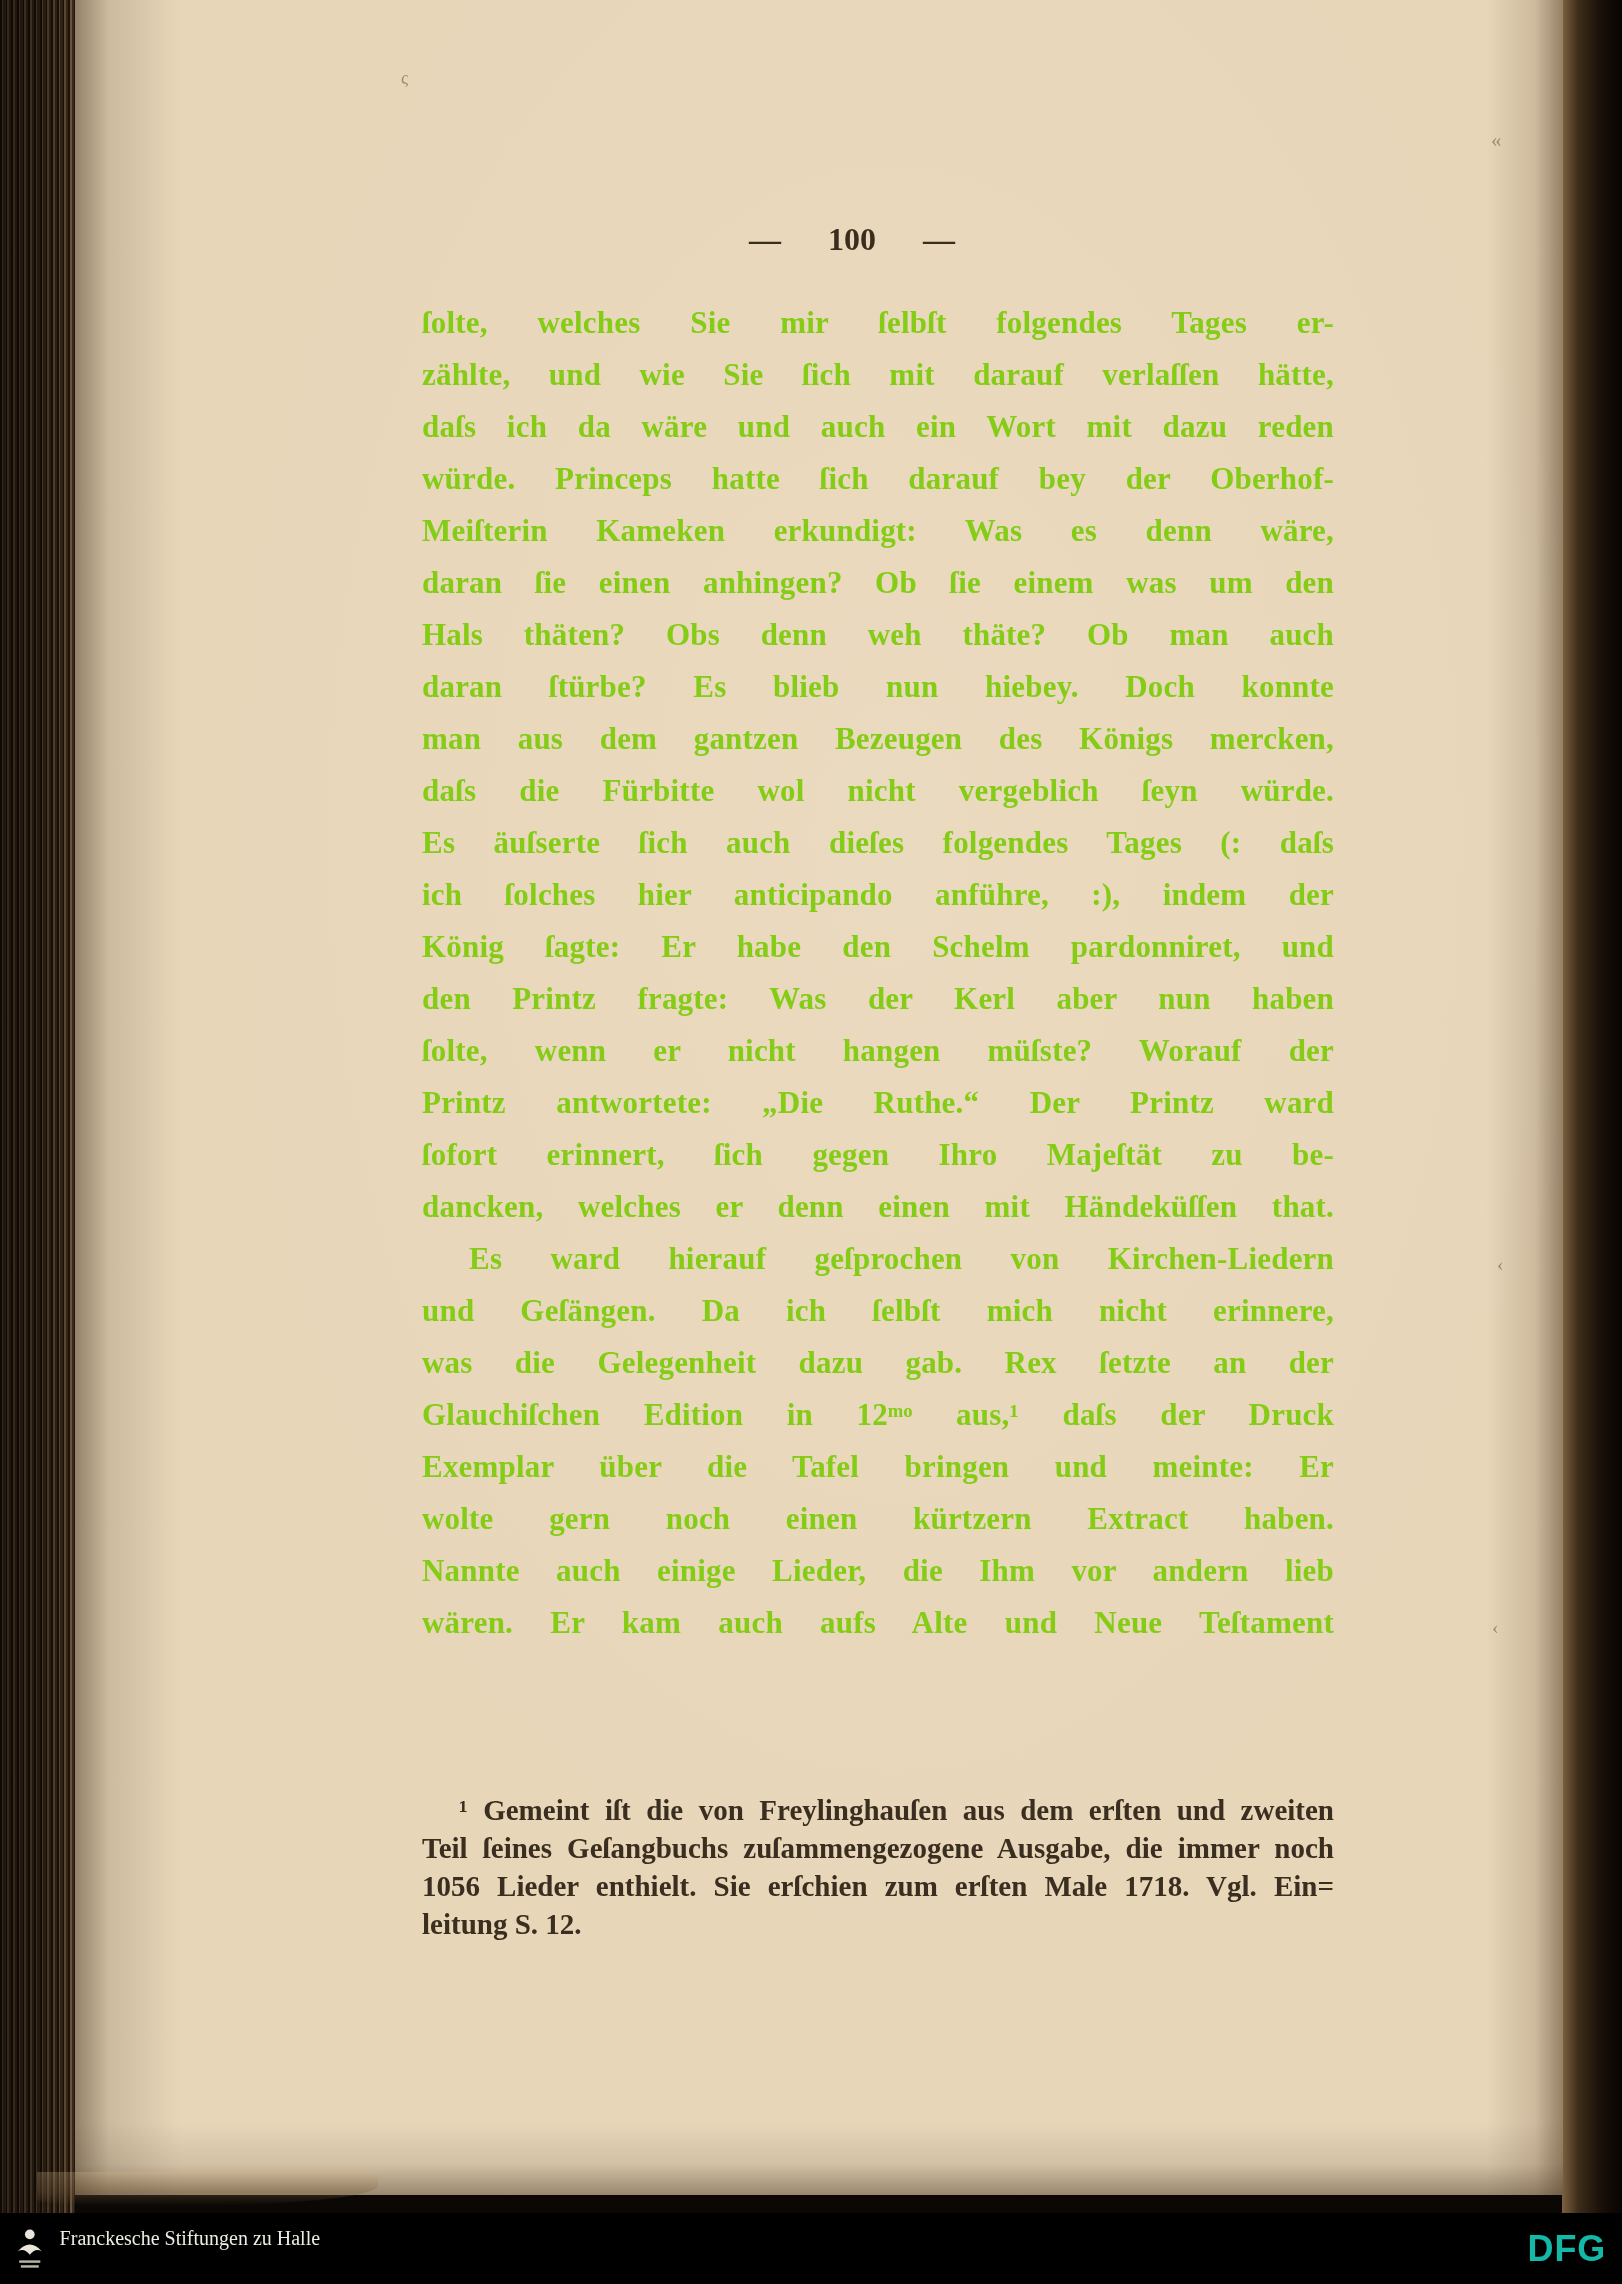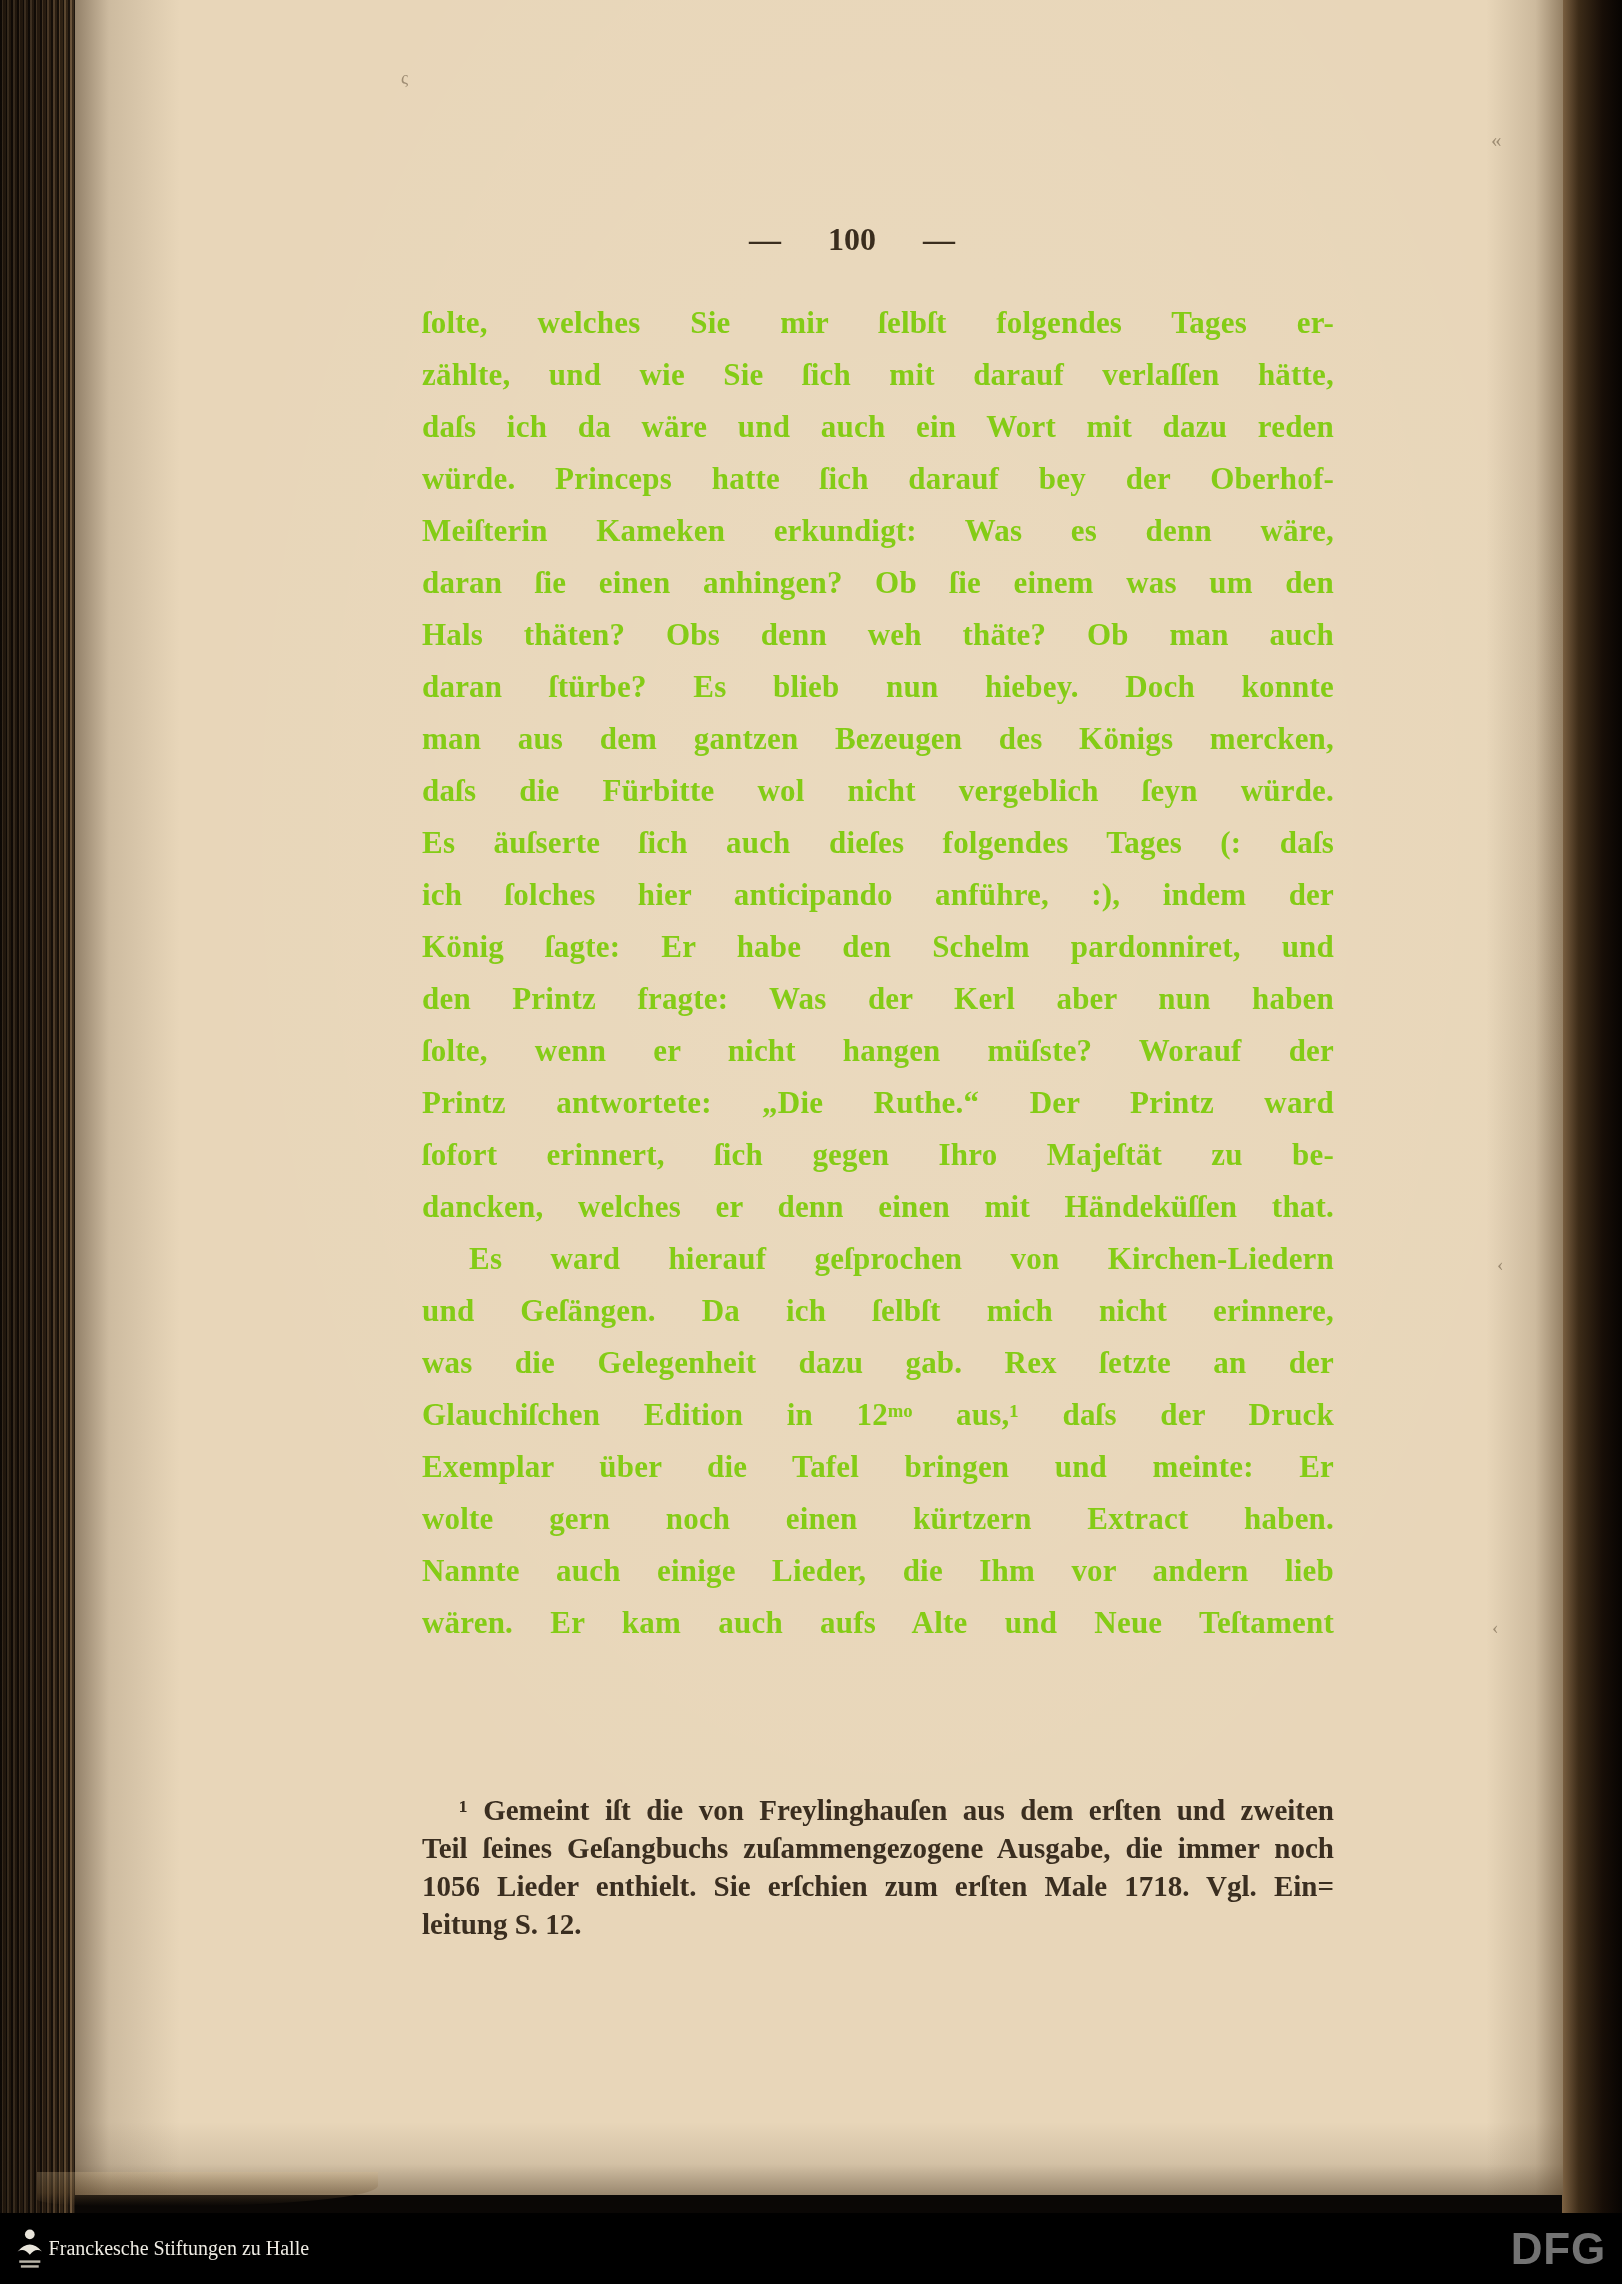--- a/index.html
+++ b/index.html
@@ -71,29 +71,29 @@
   .art-1{left:401px;top:68px;font-size:18px;}
   .art-2{left:1491px;top:128px;font-size:21px;}
   .art-3{left:1497px;top:1254px;font-size:19.5px;}
   .art-4{left:1492px;top:1617px;font-size:19.5px;}
   
   .footer{
     position:absolute;left:0;top:2213px;width:1622px;height:71px;
     background:#000;display:flex;align-items:center;justify-content:space-between;
     padding:0 16px;box-sizing:border-box;
   }
-  .footer-left{display:flex;align-items:center;gap:5px;}
+  .footer-left{display:flex;align-items:flex-start;gap:16px;}
   .logo-box{display:flex;flex-direction:column;align-items:center;gap:1.6px;}
   .footer-source{
     font-family:"Liberation Serif","DejaVu Serif",serif;
     font-size:20px;color:#efece4;
   }
   .footer-dfg{
     font-family:"Liberation Sans","DejaVu Sans",sans-serif;
-    font-weight:700;font-size:44px;color:#737373;letter-spacing:0.8px;margin-left:12px;
+    font-weight:700;font-size:36px;color:#14b8a6;letter-spacing:0.8px;margin-left:12px;
   }
 </style>
 </head>
 <body>
 
 <div class="book-edges"></div>
 
 <div class="right-gutter"></div>
 
 <div class="page">

